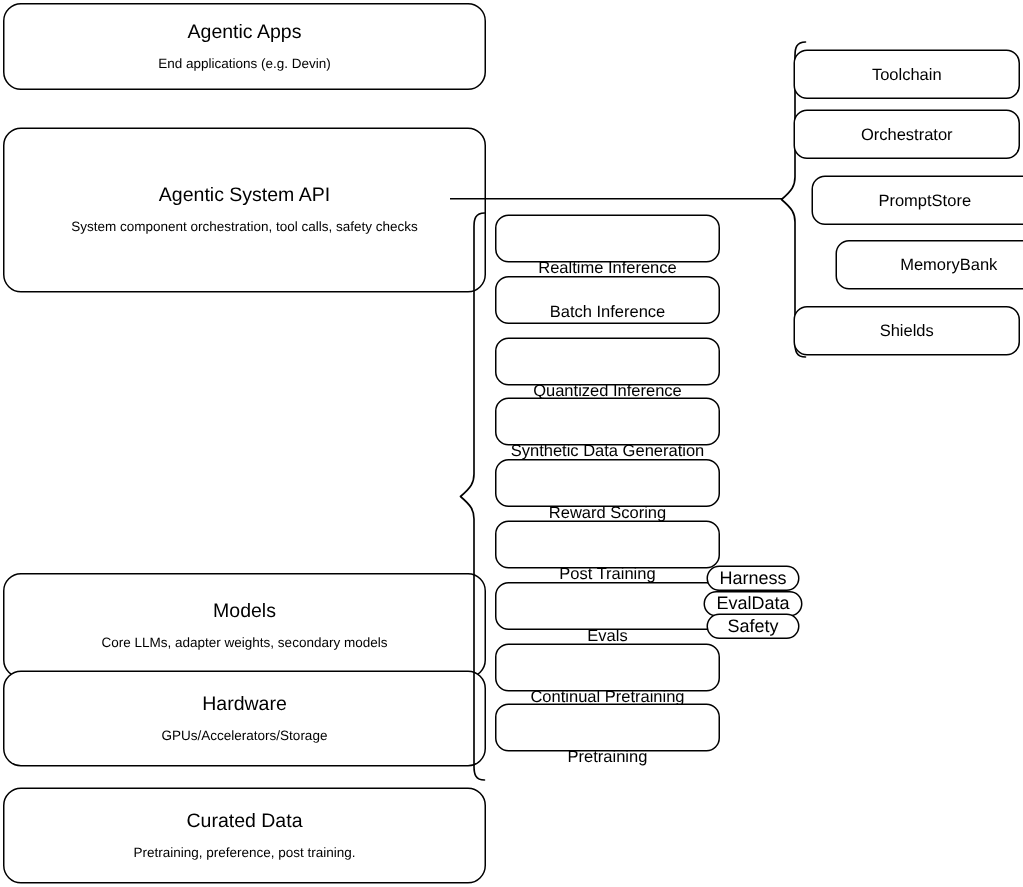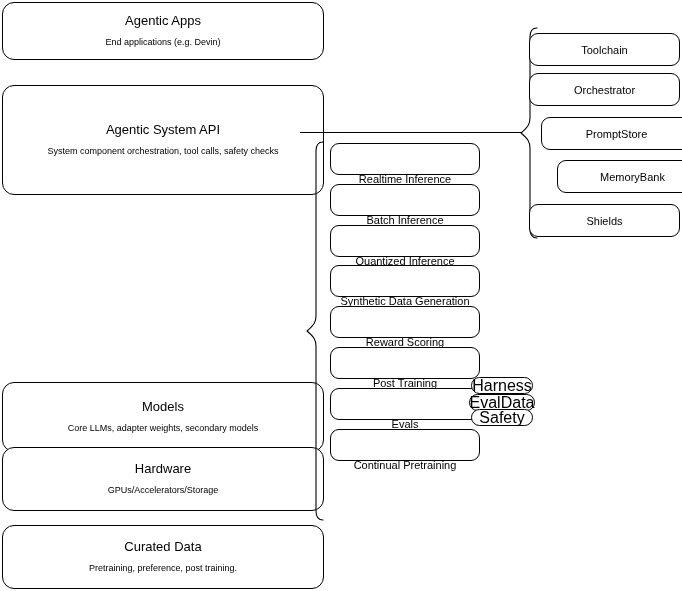--- a/index.html
+++ b/index.html
@@ -82,21 +82,21 @@
   .pill {
     position: absolute;
     box-sizing: border-box;
     border: 1px solid #000000;
     border-radius: 999px;
     background: #ffffff;
     height: 17px;
     display: flex;
     align-items: center;
     justify-content: center;
-    font-size: 16px;
+    font-size: 12px;
     line-height: 13px;
     white-space: nowrap;
     z-index: 5;
   }
 
   
   .connector {
     position: absolute;
     background: #000000;
     height: 1px;
@@ -154,40 +154,43 @@
              L 11 176
              C 11 182, 9 185, 2 191
              C 9 197, 11 200, 11 206
              L 11 371
              C 11 376, 12 380, 18 380"></path>
   </svg>
 
   <div class="box mid-box" style="top:143px;">
     <div class="title">Realtime Inference</div>
   </div>
-  <div class="box mid-box" style="top:184px;">
+  <div class="box mid-box" style="top:184px;justify-content:flex-end;">
     <div class="title">Batch Inference</div>
   </div>
   <div class="box mid-box" style="top:225px;">
     <div class="title">Quantized Inference</div>
   </div>
   <div class="box mid-box" style="top:265px;">
     <div class="title">Synthetic Data Generation</div>
   </div>
   <div class="box mid-box" style="top:306px;justify-content:center;">
     <div class="title">Reward Scoring</div>
   </div>
   <div class="box mid-box" style="top:347px;">
     <div class="title">Post Training</div>
   </div>
   <div class="box mid-box" style="top:388px;">
     <div class="title">Evals</div>
   </div>
   <div class="box mid-box" style="top:429px;">
     <div class="title">Continual Pretraining</div>
+  </div>
+  <div class="box mid-box" style="top:469px;">
+    <div class="title">Pretraining</div>
   </div>
 
   <div class="pill" style="left:471px; top:377px; width:62px;">Harness</div>
   <div class="pill" style="left:469px; top:394px; width:66px;">EvalData</div>
   <div class="pill" style="left:471px; top:409px; width:62px;">Safety</div>
 
   <svg class="brace" style="left:519px; top:26px;" width="20" height="214" viewBox="0 0 20 214">
     <path d="M18 2
              C 12 2, 11 6, 11 11
              L 11 92

